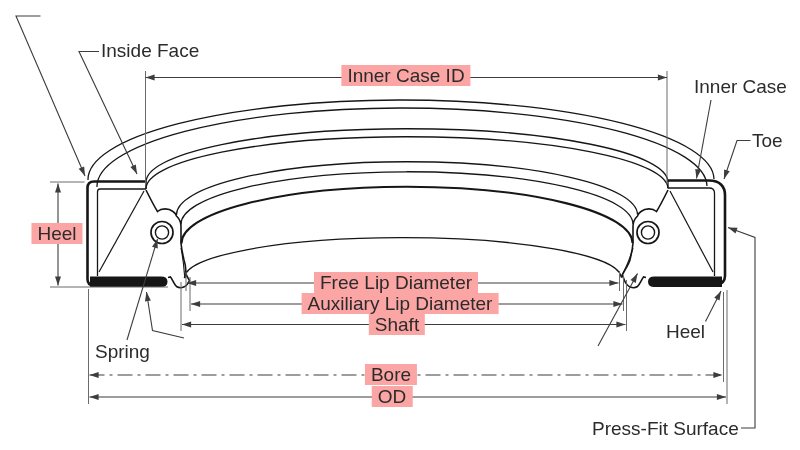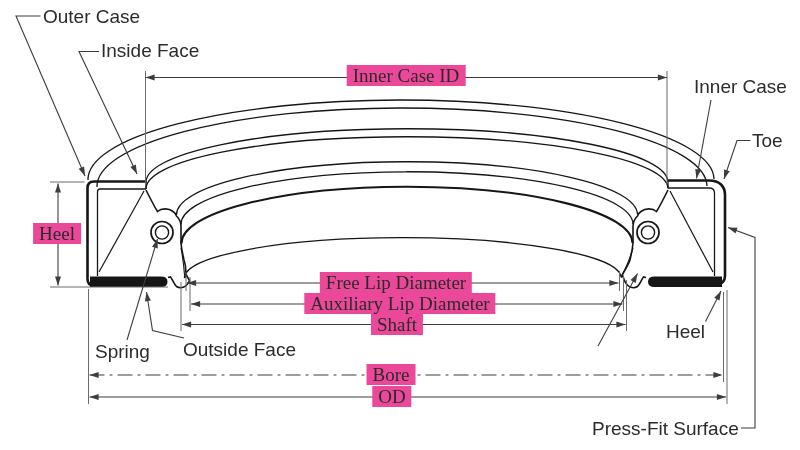--- a/index.html
+++ b/index.html
@@ -1,20 +1,20 @@
 <!DOCTYPE html>
 <html><head>
 <meta charset="utf-8">
 <style>
   html,body{margin:0;padding:0;background:#ffffff;}
   .stage{position:relative;width:800px;height:450px;background:#ffffff;overflow:hidden;
          font-family:"Liberation Sans","DejaVu Sans",sans-serif;}
   svg{position:absolute;left:0;top:0;}
   .lbl{position:absolute;font-size:19px;line-height:21px;color:#2b2b2b;white-space:nowrap;}
-  .boxed{background:#ec4899;padding:0 6px;font-family:Liberation Serif, serif;}
+  .boxed{background:#fca5a5;padding:0 6px;}
   .ctr{transform:translateX(-50%);}
 </style>
 </head>
 <body>
 
 <div class="stage">
 
 <svg width="800" height="450" viewBox="0 0 800 450">
   <defs>
     <marker id="ah" markerUnits="userSpaceOnUse" markerWidth="10" markerHeight="7" refX="9.6" refY="3.5" orient="auto-start-reverse">
@@ -95,29 +95,27 @@
     <path d="M711,100 L696.5,178.5" marker-end="url(#ah)"></path>
     <path d="M750.5,140.5 H737 L724,179" marker-end="url(#ah)"></path>
     <path d="M127,340 L157.5,239" marker-end="url(#ah)"></path>
     <path d="M184,338 L152.5,330.5 L146.5,292" marker-end="url(#ah)"></path>
     <path d="M598,346 L637.5,273.5" marker-end="url(#ah)"></path>
     <path d="M705.5,321.5 L721,291" marker-end="url(#ah)"></path>
     <path d="M741,428 H755 V237.5 L728,227.5" marker-end="url(#ah)"></path>
   </g>
 </svg>
 
-<div class="lbl" style="left:43px;top:6px;">Outer Case</div>
 <div class="lbl" style="left:101px;top:40px;">Inside Face</div>
 <div class="lbl boxed ctr" style="left:406px;top:65px;">Inner Case ID</div>
 <div class="lbl" style="left:694px;top:76px;">Inner Case</div>
 <div class="lbl" style="left:752px;top:130px;">Toe</div>
 <div class="lbl boxed ctr" style="left:57px;top:223px;">Heel</div>
 <div class="lbl boxed ctr" style="left:396px;top:272px;">Free Lip Diameter</div>
 <div class="lbl boxed ctr" style="left:400px;top:293px;">Auxiliary Lip Diameter</div>
 <div class="lbl boxed ctr" style="left:397px;top:314px;">Shaft</div>
 <div class="lbl" style="left:95px;top:341px;">Spring</div>
-<div class="lbl" style="left:183px;top:339px;">Outside Face</div>
 <div class="lbl" style="left:666px;top:321px;">Heel</div>
 <div class="lbl boxed ctr" style="left:391px;top:364px;">Bore</div>
 <div class="lbl boxed ctr" style="left:392px;top:386px;">OD</div>
 <div class="lbl" style="left:592px;top:418px;">Press-Fit Surface</div>
 
 </div>
 
 </body></html>

